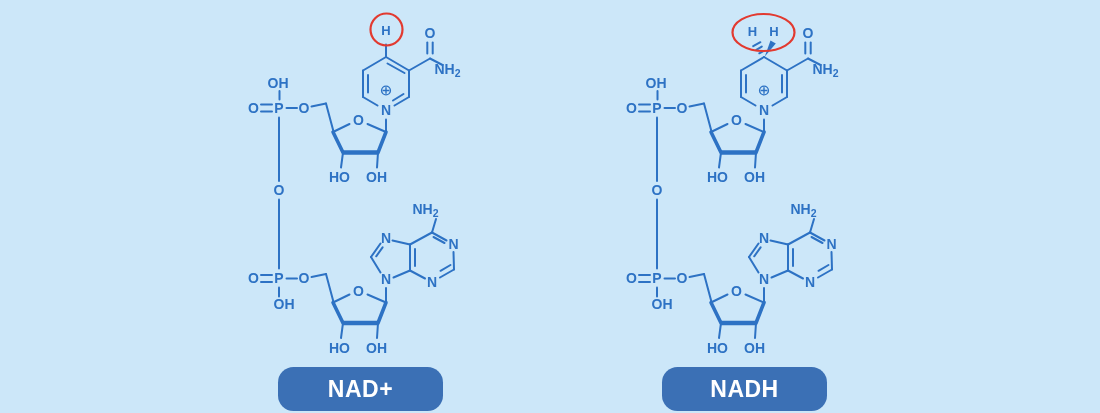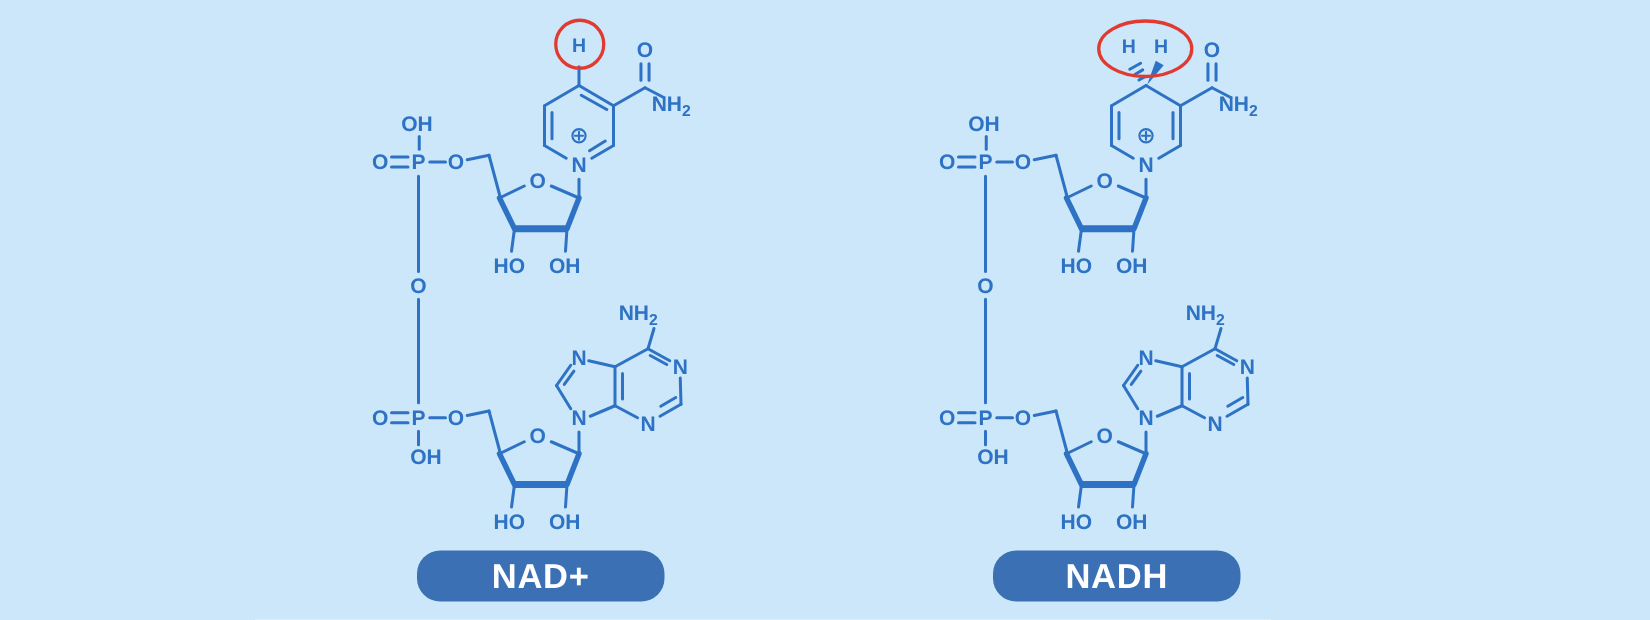--- a/index.html
+++ b/index.html
@@ -17,21 +17,21 @@
   .thin{stroke:#2d72c4;stroke-width:1.4;stroke-linecap:round;fill:none;}
   .wedge{fill:#2d72c4;stroke:none;}
   .atom{
     font-family:"Liberation Sans","DejaVu Sans",sans-serif;
     font-size:14px;font-weight:700;fill:#2d72c4;text-anchor:middle;
   }
   .sub{font-size:10.5px;}
   .hlabel{font-size:13px;}
   .red{stroke:#e23a30;stroke-width:2.2;fill:none;}
   .badge{
-    position:absolute;top:367px;width:165px;height:34px;
+    position:absolute;top:367px;width:165px;height:44px;
     background:#3b70b5;border-radius:15.5px;
     display:flex;align-items:center;justify-content:center;
     color:#ffffff;font-weight:700;font-size:23px;letter-spacing:.5px;
   }
 </style>
 </head>
 <body>
 
 <div class="canvas">
 

